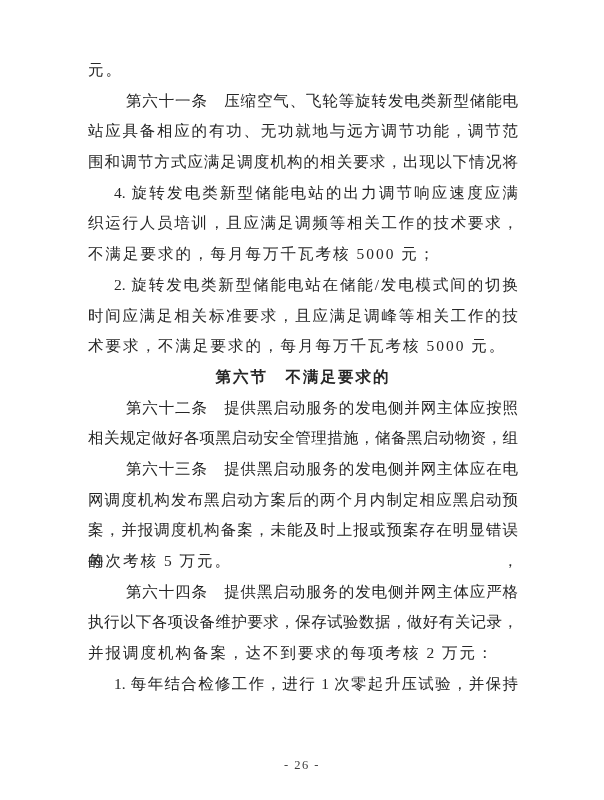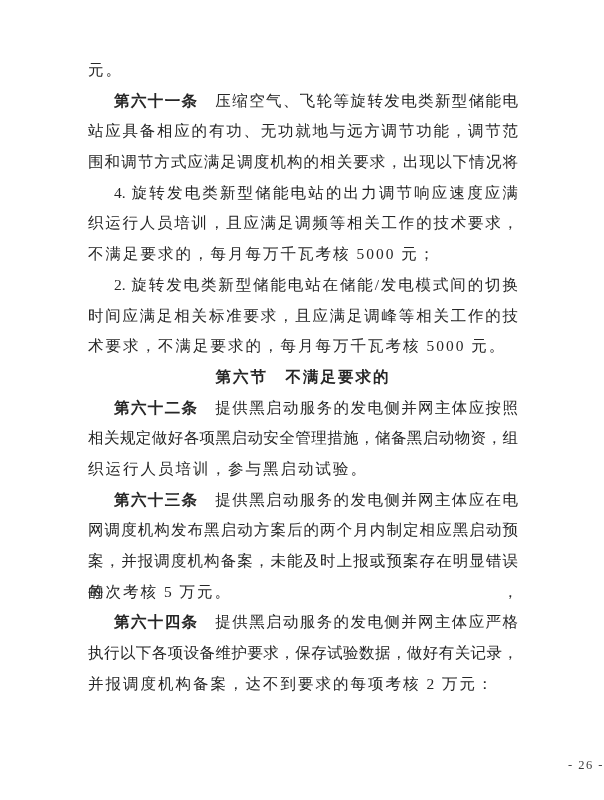--- a/index.html
+++ b/index.html
@@ -38,27 +38,27 @@
   
   .ind { text-indent: 26px; }
   
   .ctr {
     text-align: center;
     text-align-last: center;
     font-weight: 700;
     letter-spacing: 2px;
     white-space: nowrap;
   }
-  .b { font-weight: 700; }
+  .b { font-weight: 400; margin-left: 12px; }
   .page-num {
     position: absolute;
     left: 0;
     right: 0;
     top: 758px;
-    text-align: right;
+    text-align: center;
     font-size: 12.5px;
     letter-spacing: 1.5px;
     color: #3c3c3c;
     font-family: "Liberation Serif", "DejaVu Serif", serif;
   }
 </style>
 </head>
 <body>
 
 <div class="text-block">
@@ -74,27 +74,27 @@
   <div class="line"><span>不满足要求的，每月每万千瓦考核 5000 元；</span></div>
 
   <div class="line ind fill"><span>2. 旋转发电类新型储能电站在储能/发电模式间的切换</span></div>
   <div class="line fill"><span>时间应满足相关标准要求，且应满足调峰等相关工作的技</span></div>
   <div class="line"><span>术要求，不满足要求的，每月每万千瓦考核 5000 元。</span></div>
 
   <div class="line ctr"><span>第六节　不满足要求的</span></div>
 
   <div class="line ind fill"><span class="b">第六十二条</span><span>　提供黑启动服务的发电侧并网主体应按照</span></div>
   <div class="line fill"><span>相关规定做好各项黑启动安全管理措施，储备黑启动物资，组</span></div>
-  <div class="line"><span>织运行人员培训，参与黑启动试验。</span></div>
 
   <div class="line ind fill"><span class="b">第六十三条</span><span>　提供黑启动服务的发电侧并网主体应在电</span></div>
   <div class="line fill"><span>网调度机构发布黑启动方案后的两个月内制定相应黑启动预</span></div>
   <div class="line fill"><span>案，并报调度机构备案，未能及时上报或预案存在明显错误的，</span></div>
   <div class="line"><span>每次考核 5 万元。</span></div>
 
   <div class="line ind fill"><span class="b">第六十四条</span><span>　提供黑启动服务的发电侧并网主体应严格</span></div>
   <div class="line fill"><span>执行以下各项设备维护要求，保存试验数据，做好有关记录，</span></div>
   <div class="line"><span>并报调度机构备案，达不到要求的每项考核 2 万元：</span></div>
 
+  <div class="line ind fill"><span>1. 每年结合检修工作，进行 1 次零起升压试验，并保持</span></div>
 
 </div>
 
 <div class="page-num">- 26 -</div>
 
 </body></html>

